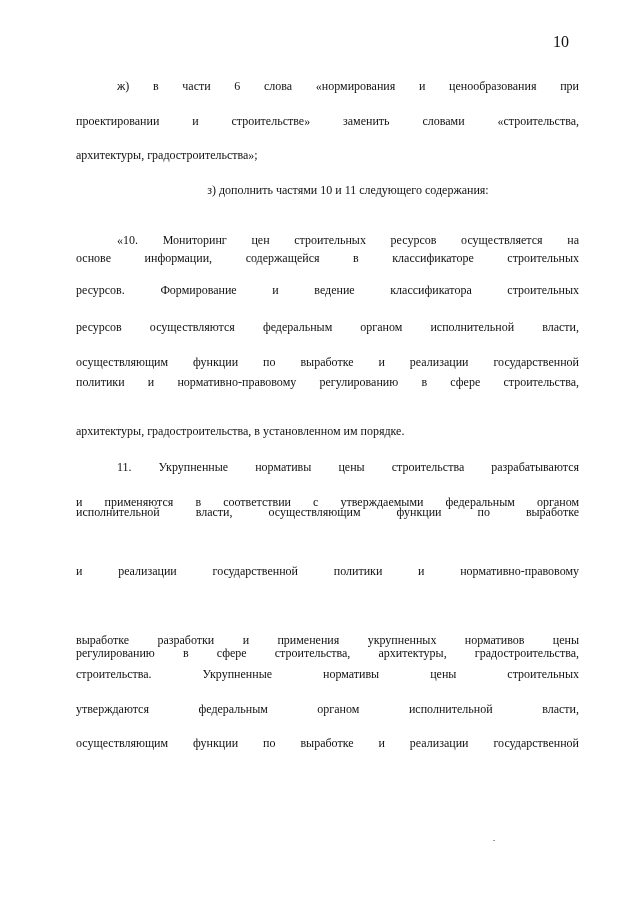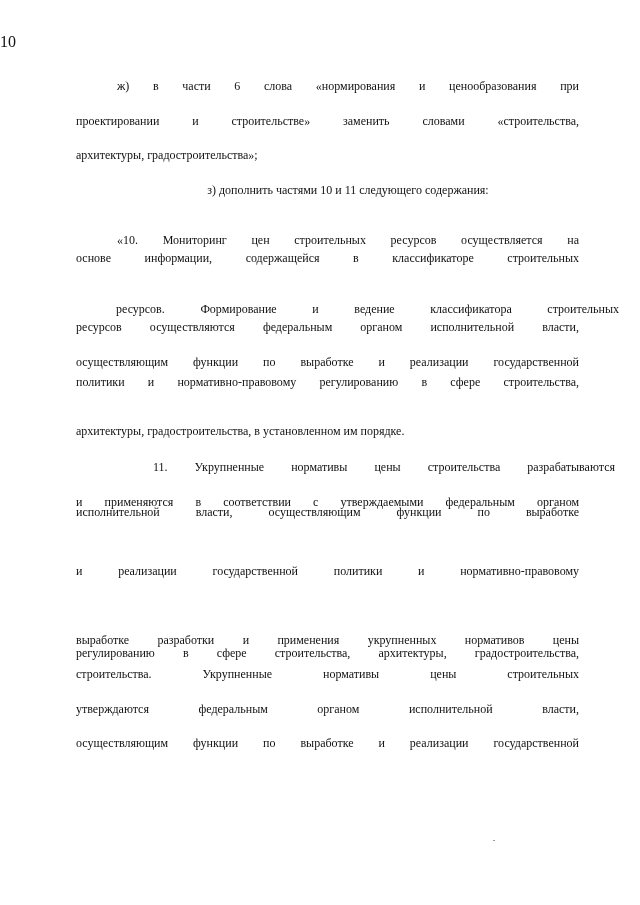--- a/index.html
+++ b/index.html
@@ -1,43 +1,43 @@
 <!DOCTYPE html>
 <html><head>
   <meta charset="utf-8">
   <style>
     html, body { margin: 0; padding: 0; background: #ffffff; }
     body { width: 640px; height: 905px; position: relative; overflow: hidden;
            font-family: "Liberation Serif", "DejaVu Serif", serif; color: #111; }
-    .page-number { position: absolute; top: 33px; left: 0; width: 569px; text-align: left;
+    .page-number { position: absolute; top: 33px; left: 0; width: 569px; text-align: right;
                    font-size: 16px; }
     .line { position: absolute; left: 76px; width: 503px; font-size: 12px; line-height: 20px;
             white-space: nowrap; }
     .line.just { text-align: justify; text-align-last: justify; }
     .line.indent { left: 117px; width: 462px; }
     .speck { position: absolute; left: 493px; top: 840px; width: 2px; height: 1px; background: #999; }
   </style>
 </head>
 <body>
 
 <div class="page-number">10</div>
 
 <div id="body-text">
     <div class="line just indent" style="top: 76px;">ж) в части 6 слова «нормирования и ценообразования при</div>
     <div class="line just" style="top: 111px;">проектировании и строительстве» заменить словами «строительства,</div>
     <div class="line" style="top: 145px;">архитектуры, градостроительства»;</div>
     <div class="line indent" style="top: 180px; text-align: center;">з) дополнить частями 10 и 11 следующего содержания:</div>
     <div class="line just indent" style="top: 230px;">«10. Мониторинг цен строительных ресурсов осуществляется на</div>
     <div class="line just" style="top: 248px;">основе информации, содержащейся в классификаторе строительных</div>
-    <div class="line just" style="top: 299px; margin-left: 40px;">ресурсов. Формирование и ведение классификатора строительных</div>
+    <div class="line just" style="top: 280px;">ресурсов. Формирование и ведение классификатора строительных</div>
     <div class="line just" style="top: 317px;">ресурсов осуществляются федеральным органом исполнительной власти,</div>
     <div class="line just" style="top: 352px;">осуществляющим функции по выработке и реализации государственной</div>
     <div class="line just" style="top: 372px;">политики и нормативно-правовому регулированию в сфере строительства,</div>
     <div class="line" style="top: 421px;">архитектуры, градостроительства, в установленном им порядке.</div>
-    <div class="line just indent" style="top: 457px; margin-left: 36px;">11. Укрупненные нормативы цены строительства разрабатываются</div>
+    <div class="line just indent" style="top: 457px;">11. Укрупненные нормативы цены строительства разрабатываются</div>
     <div class="line just" style="top: 492px;">и применяются в соответствии с утверждаемыми федеральным органом</div>
     <div class="line just" style="top: 502px;">исполнительной власти, осуществляющим функции по выработке</div>
     <div class="line just" style="top: 561px;">и реализации государственной политики и нормативно-правовому</div>
     <div class="line just" style="top: 595px; margin-top: 48px;">регулированию в сфере строительства, архитектуры, градостроительства,</div>
     <div class="line just" style="top: 630px;">выработке разработки и применения укрупненных нормативов цены</div>
     <div class="line just" style="top: 664px;">строительства. Укрупненные нормативы цены строительных</div>
     <div class="line just" style="top: 699px;">утверждаются федеральным органом исполнительной власти,</div>
     <div class="line just" style="top: 733px;">осуществляющим функции по выработке и реализации государственной</div>
   </div>
 

